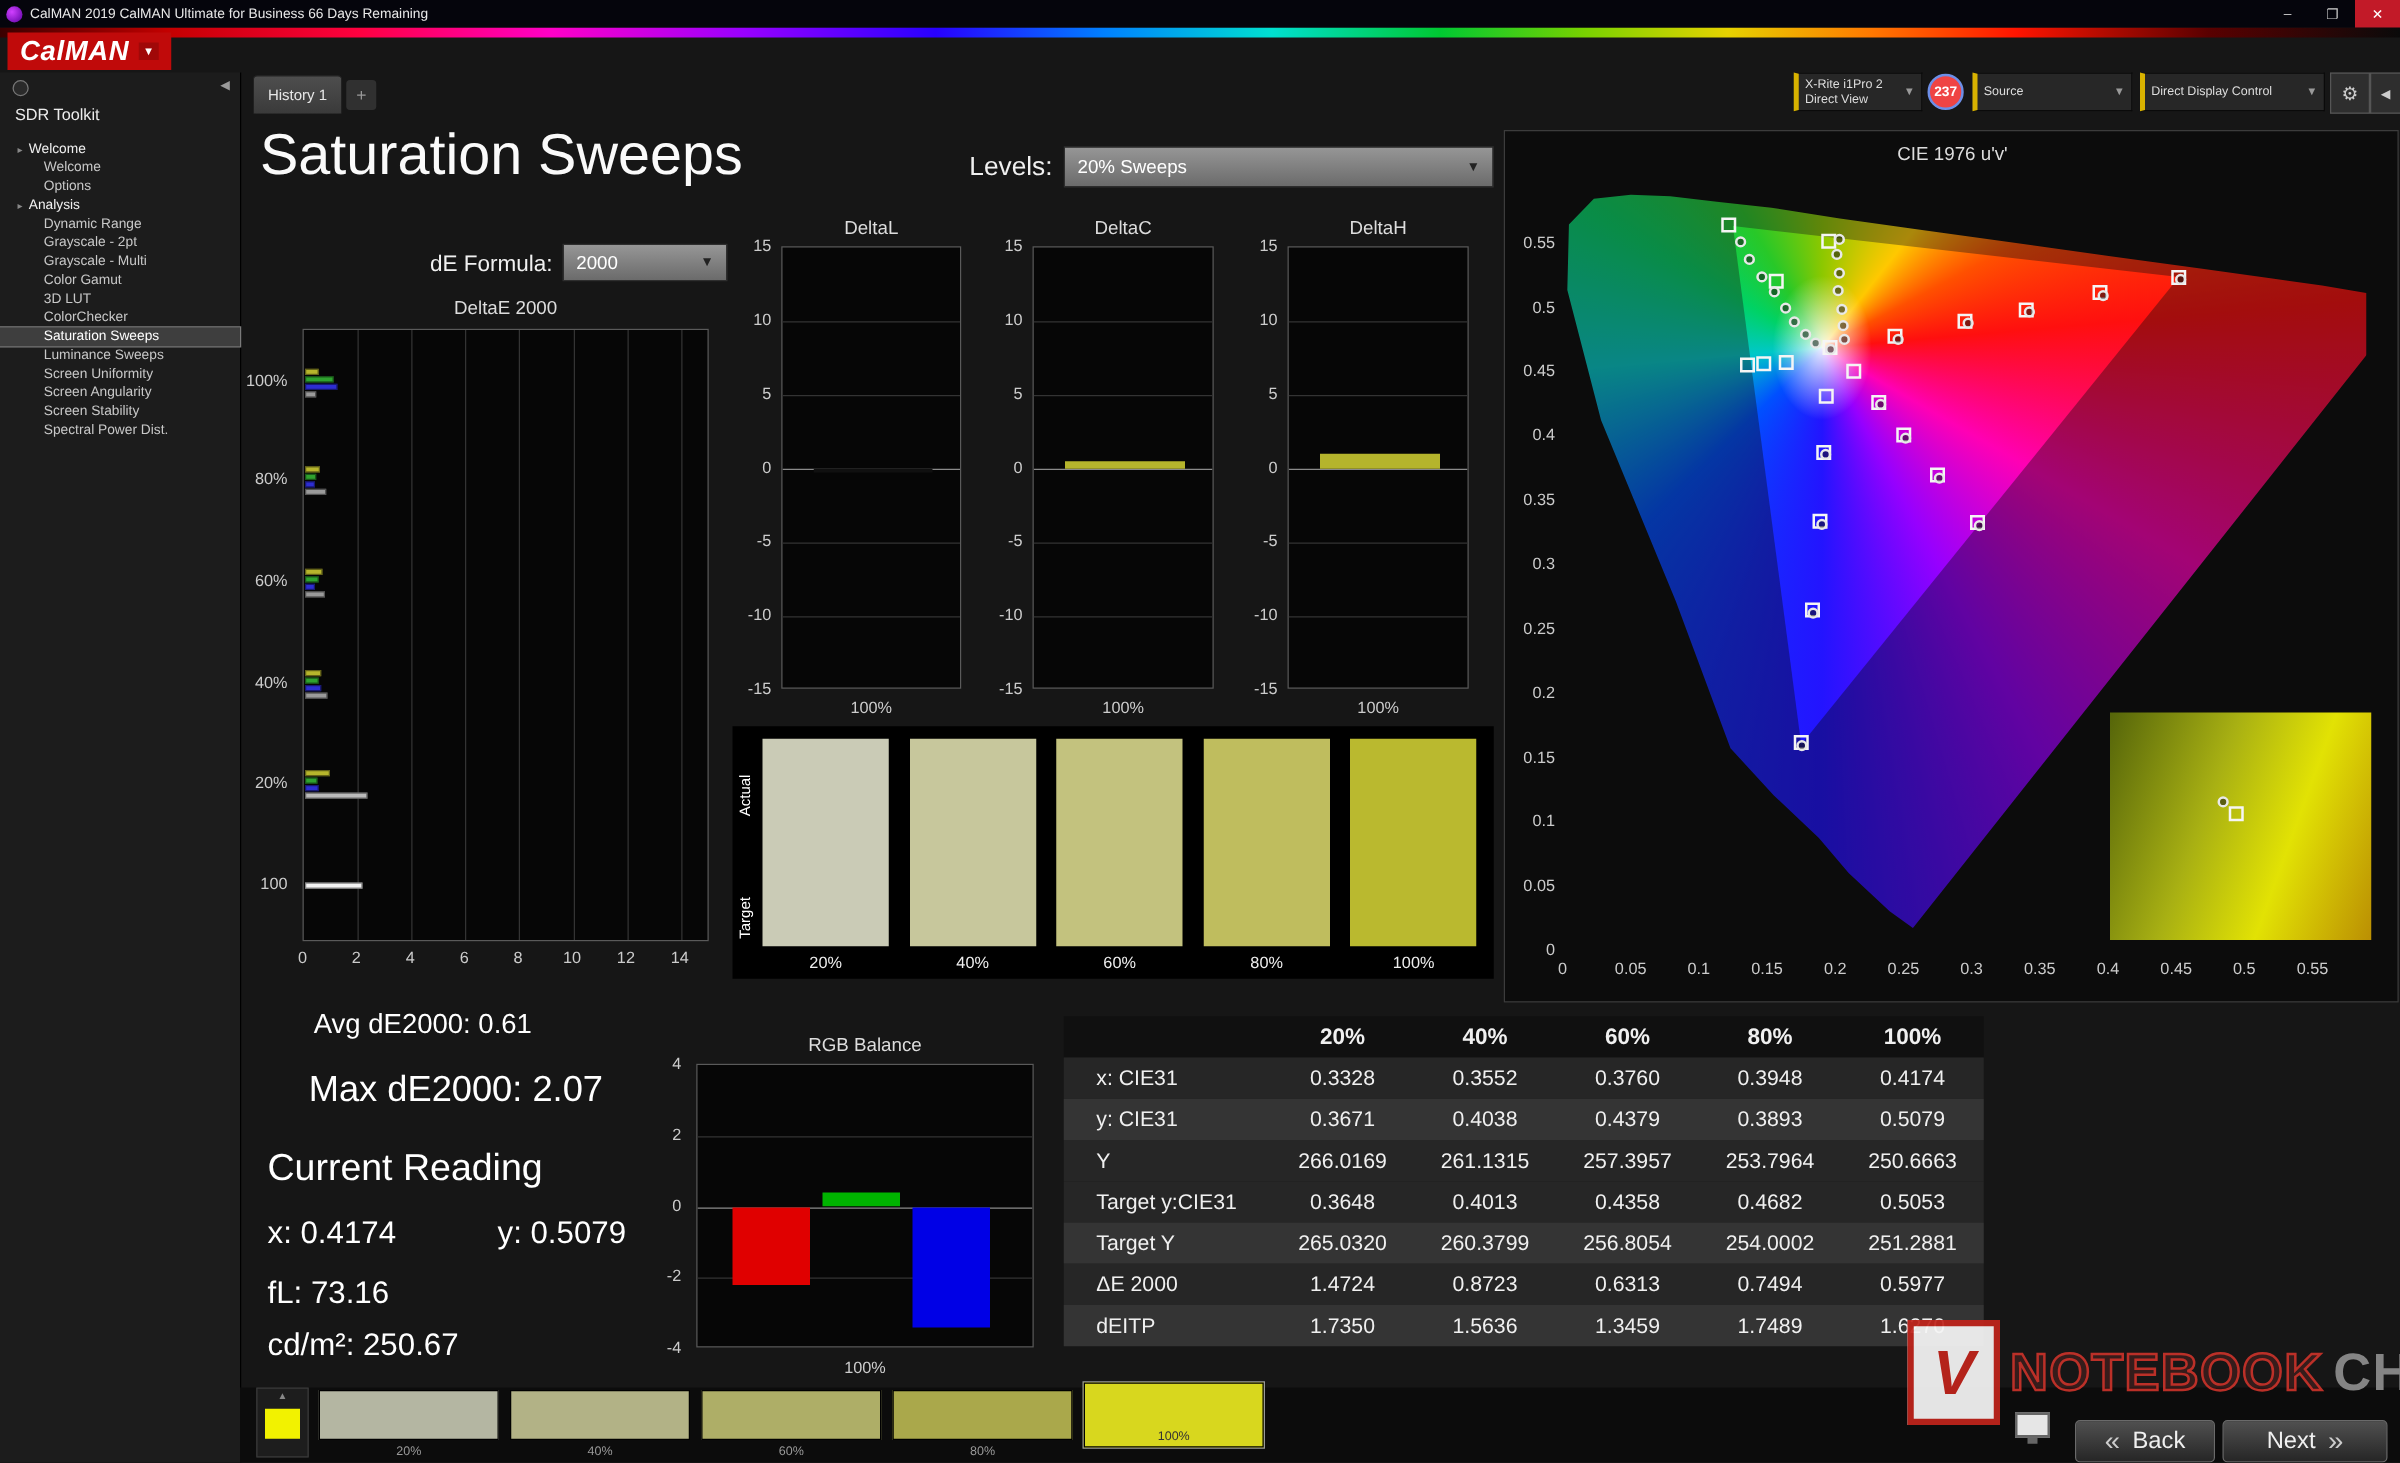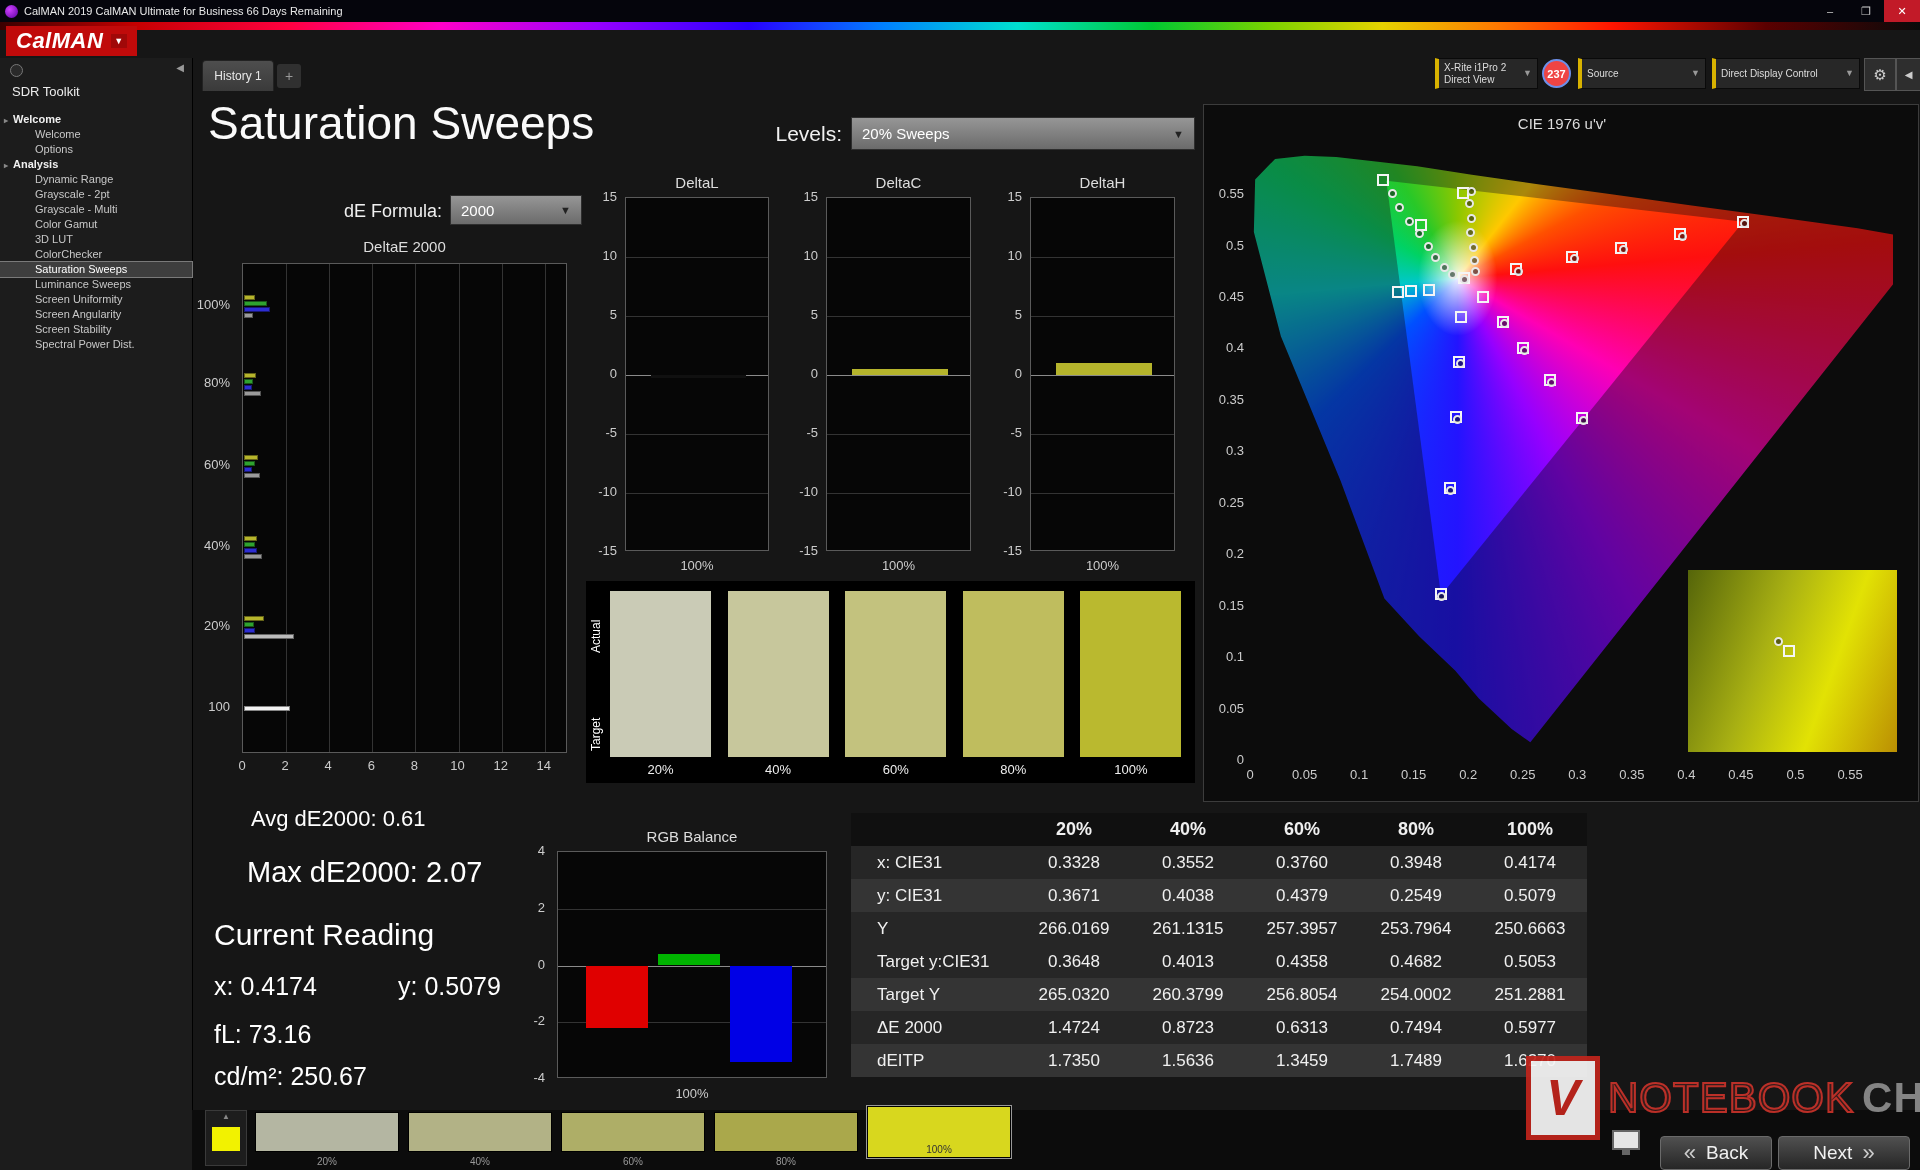--- a/index.html
+++ b/index.html
@@ -24,21 +24,21 @@
   .ctrl{position:absolute;background:#272727;border:1px solid #0a0a0a;border-left:4px solid #d8b200;color:#ddd;font-size:10px;line-height:1.2;display:flex;align-items:center;padding:0 5px;box-sizing:border-box;}
   .ctrl .caret{margin-left:auto;color:#999;font-size:9px;}
   .badge{position:absolute;left:1542px;top:59px;width:29px;height:29px;border-radius:50%;background:#ef4444;border:2px solid #6d8fe8;color:#fff;font-size:11px;font-weight:bold;display:flex;align-items:center;justify-content:center;box-sizing:border-box;}
   .sqbtn{position:absolute;background:#2e2e2e;border:1px solid #555;color:#ccc;display:flex;align-items:center;justify-content:center;}
   
   .sidebar{position:absolute;left:0;top:58px;width:192px;bottom:0;background:#1c1c1c;border-right:1px solid #000;}
   .sb-circle{position:absolute;left:10px;top:6px;width:11px;height:11px;border-radius:50%;border:1px solid #777;background:#2a2a2a;}
   .sb-collapse{position:absolute;right:8px;top:4px;color:#999;font-size:10px;}
   .sb-header{position:absolute;left:12px;top:26px;font-size:13px;color:#ececec;}
   #sb-tree{position:absolute;left:0;top:54px;width:192px;}
-  .sb-section{font-weight:bold;color:#f0f0f0;padding-left:4px;height:15px;line-height:15px;font-size:11px;white-space:nowrap;}
+  .sb-section{font-weight:normal;color:#f0f0f0;padding-left:14px;height:15px;line-height:15px;font-size:11px;white-space:nowrap;}
   .tw{color:#888;margin-right:5px;font-size:8px;}
   .sb-item{padding-left:35px;height:15px;line-height:15px;font-size:11px;color:#c8c8c8;white-space:nowrap;}
   .sb-item.sel{background:#3e3e3e;outline:1px solid #7a7a7a;color:#fff;}
   
   .page-title{position:absolute;left:208px;top:96px;font-size:46px;font-weight:300;color:#fafafa;}
   .fld-label{position:absolute;color:#f0f0f0;text-align:right;}
   .dd{position:absolute;background:linear-gradient(#969696,#6b6b6b);border:1px solid #2e2e2e;color:#fff;display:flex;align-items:center;padding:0 10px;box-sizing:border-box;font-size:15px;}
   .dd .caret{margin-left:auto;color:#222;font-size:11px;}
   
   .plot{position:absolute;background:#060606;border:1px solid #5a5a5a;box-sizing:border-box;overflow:hidden;}
@@ -89,21 +89,21 @@
   .bsw-label{position:absolute;bottom:-16px;left:0;right:0;text-align:center;font-size:10px;color:#999;}
   .bsw.selb .bsw-label{bottom:2px;color:#333;}
   .monitor{position:absolute;left:1612px;top:1130px;width:28px;height:20px;background:#e6e6e6;border:2px solid #666;box-sizing:border-box;}
   .monitor .stand{position:absolute;left:8px;top:18px;width:8px;height:5px;background:#666;}
   .nav-btn{position:absolute;top:1136px;height:34px;background:linear-gradient(#505050,#262626);border:1px solid #6a6a6a;border-radius:4px;color:#f0f0f0;font-size:19px;display:flex;align-items:center;justify-content:center;gap:10px;box-sizing:border-box;}
   .nav-chev{color:#ccc;font-size:22px;line-height:1;}
   
   .wm{position:absolute;left:1526px;top:1056px;display:flex;align-items:center;gap:8px;opacity:0.93;z-index:60;pointer-events:none;}
   .wm-box{width:64px;height:74px;border:5px solid #c0241c;background:#f5f5f5;display:flex;align-items:center;justify-content:center;box-sizing:content-box;}
   .wm-v{color:#c0241c;font-size:50px;font-weight:bold;font-style:italic;}
-  .wm-notebook{font-size:42px;font-weight:normal;letter-spacing:1px;color:rgba(255,70,60,0.15);-webkit-text-stroke:2px #c8322a;}
+  .wm-notebook{font-size:42px;font-weight:bold;letter-spacing:1px;color:rgba(255,70,60,0.15);-webkit-text-stroke:2px #c8322a;}
   .wm-check{font-size:42px;font-weight:bold;color:#8d8d8d;letter-spacing:1px;}
 </style>
 </head>
 <body>
 
 <div class="titlebar">
   <div class="tb-ico"></div>
   <span class="tb-title">CalMAN 2019 CalMAN Ultimate for Business 66 Days Remaining</span>
   <div class="winbtns">
     <div class="wb">–</div>
@@ -439,21 +439,21 @@
       <div class="t-val">0.3552</div>
       <div class="t-val">0.3760</div>
       <div class="t-val">0.3948</div>
       <div class="t-val">0.4174</div>
     </div>
     <div class="t-row r1">
       <div class="t-lab">y: CIE31</div>
       <div class="t-val">0.3671</div>
       <div class="t-val">0.4038</div>
       <div class="t-val">0.4379</div>
-      <div class="t-val">0.2549</div>
+      <div class="t-val">0.3893</div>
       <div class="t-val">0.5079</div>
     </div>
     <div class="t-row r0">
       <div class="t-lab">Y</div>
       <div class="t-val">266.0169</div>
       <div class="t-val">261.1315</div>
       <div class="t-val">257.3957</div>
       <div class="t-val">253.7964</div>
       <div class="t-val">250.6663</div>
     </div>

